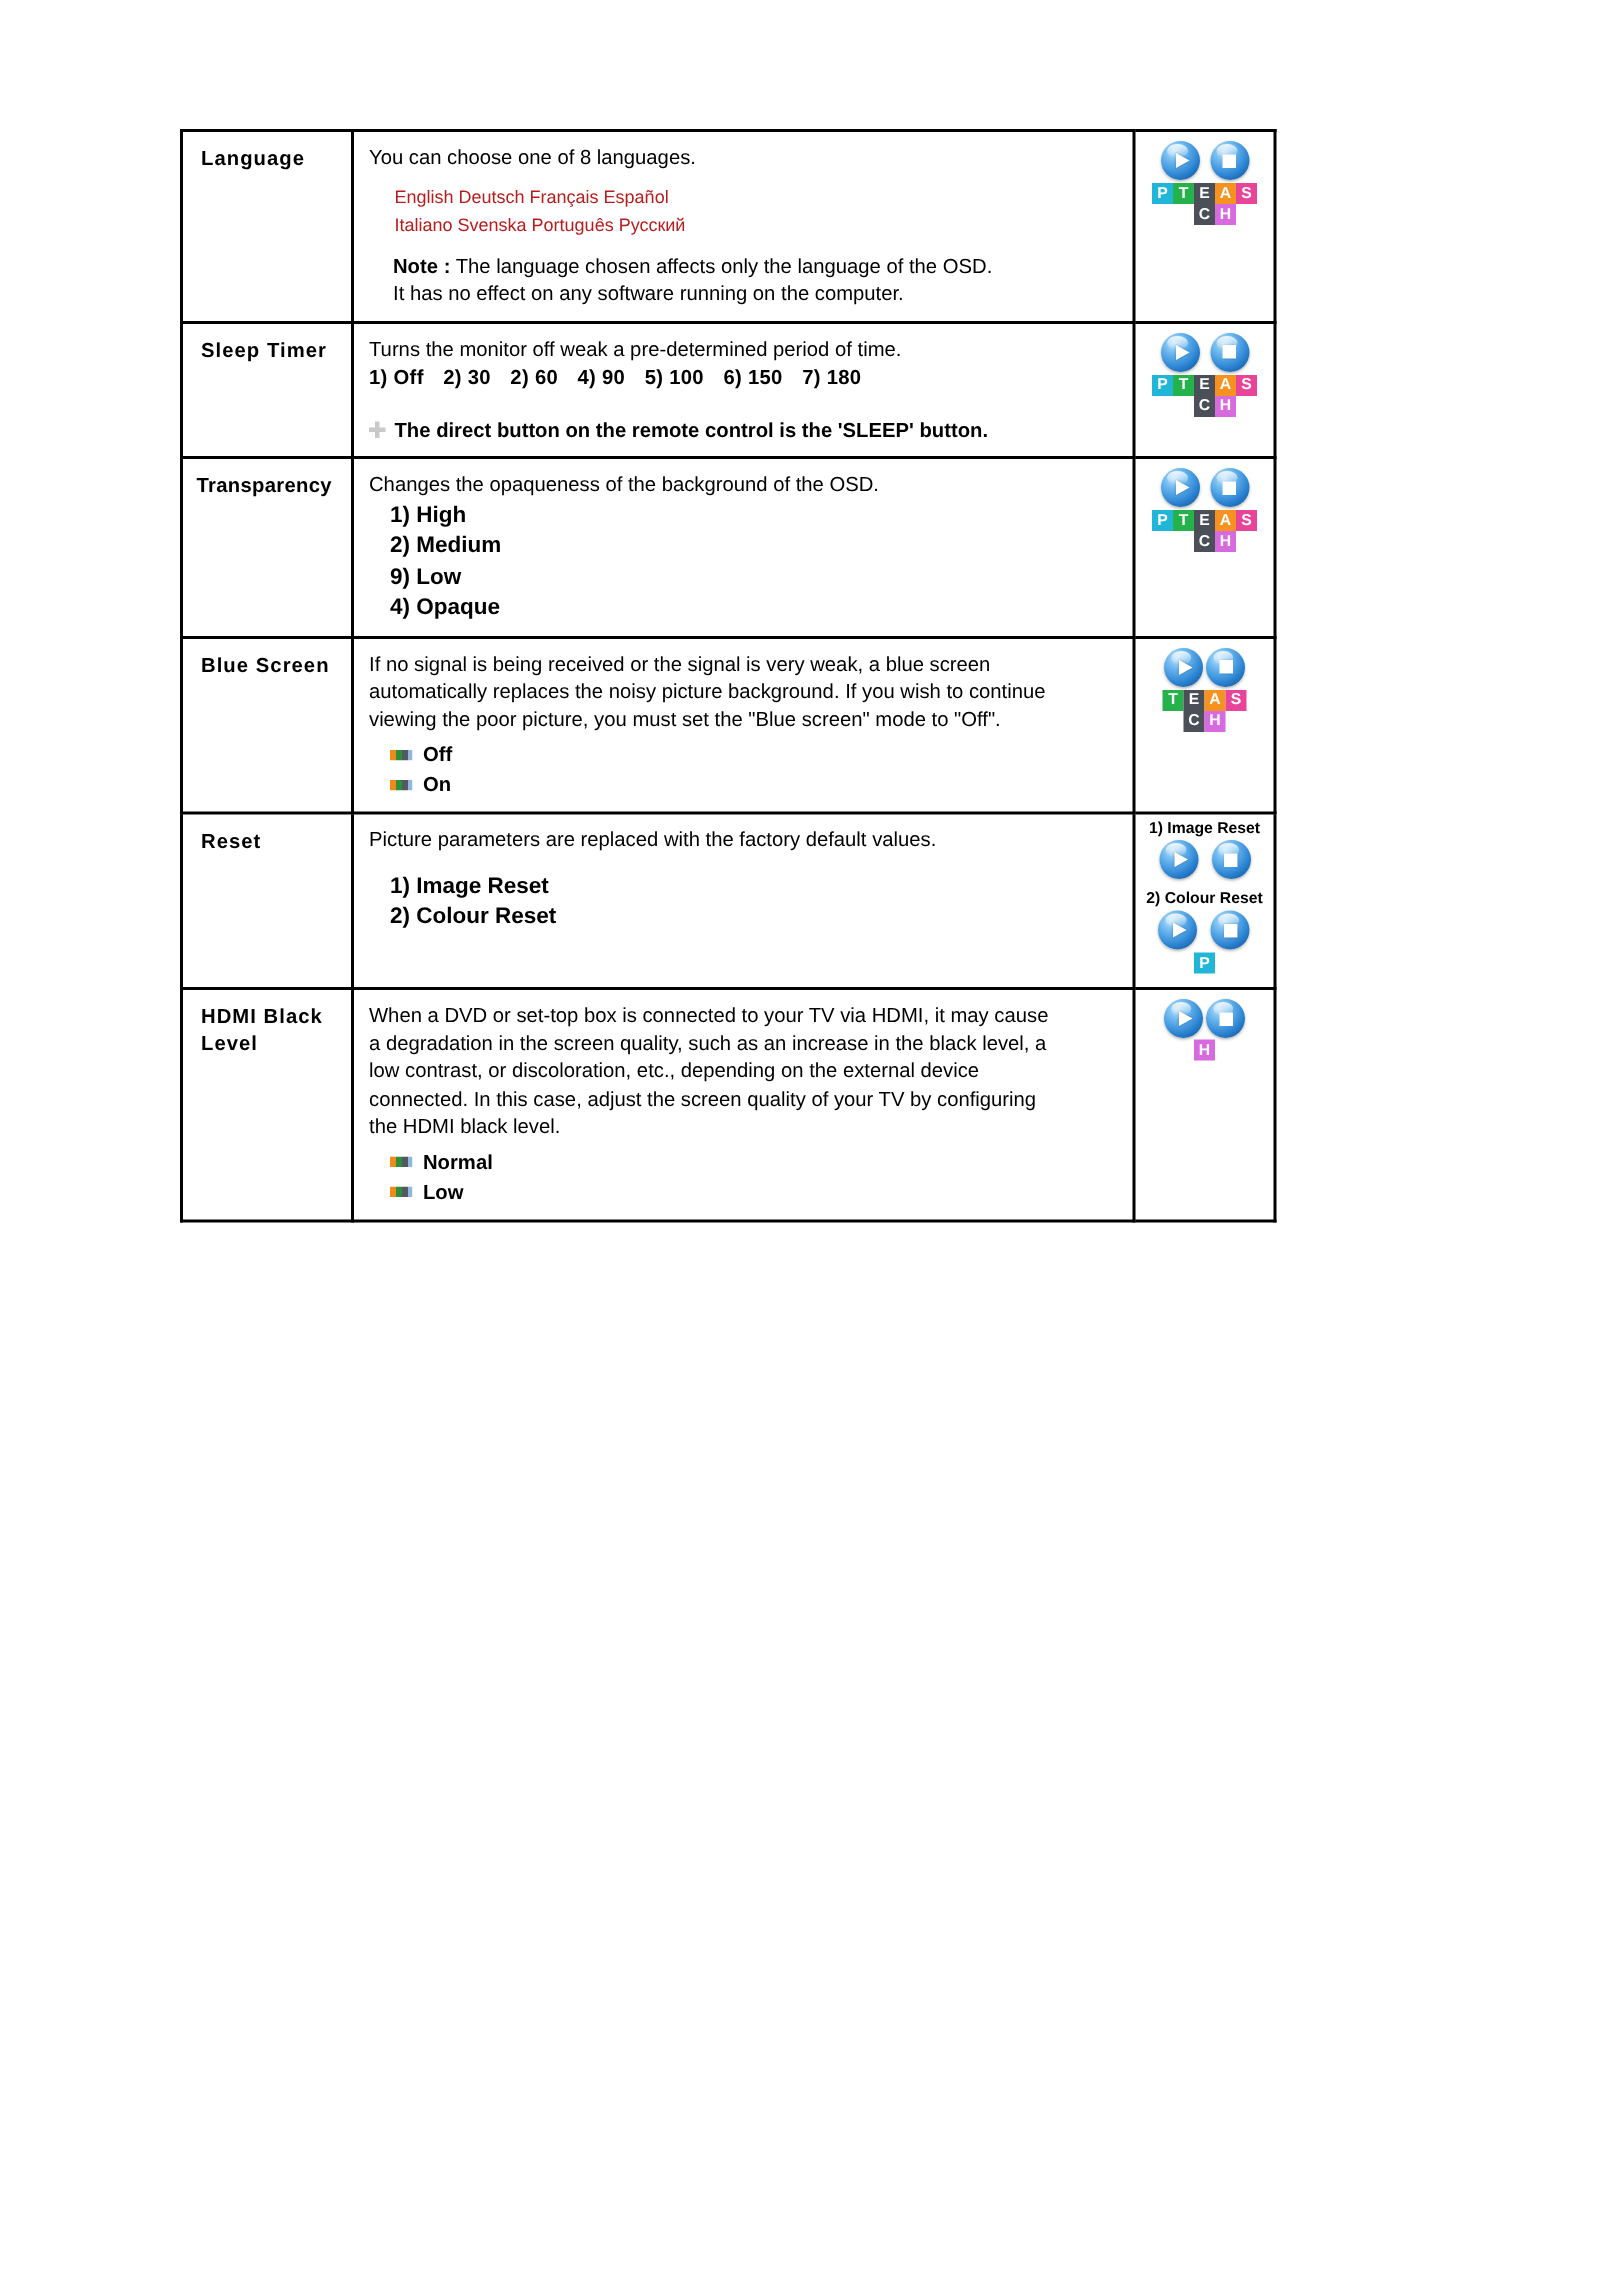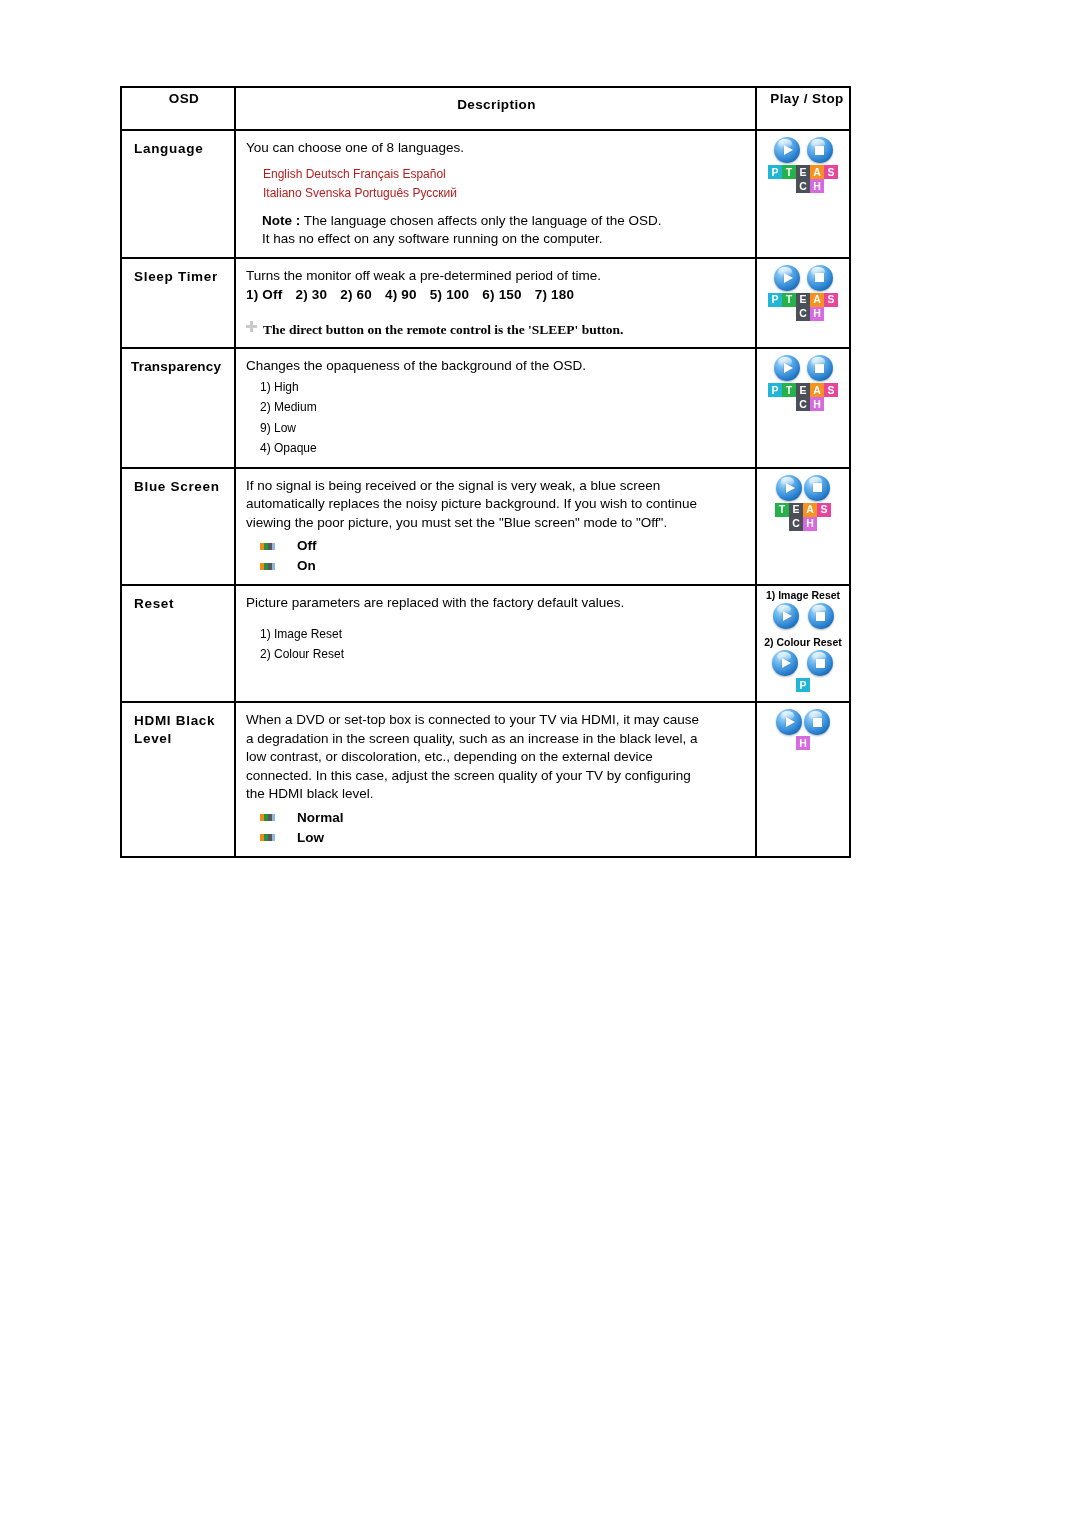--- a/index.html
+++ b/index.html
@@ -87,43 +87,42 @@
   .note-block {
     margin-top: 9px;
     font-size: 13.5px;
     line-height: 18.5px;
     margin-left: 16px;
   }
   .note-label { font-weight: bold; }
 
   .opts {
     margin: 1px 0 0 0;
-    font-weight: normal;
-    font-size: 12px;
+    font-weight: bold;
+    font-size: 15px;
     line-height: 20.5px;
   }
   .opts.indent  { margin-left: 14px; }
   .opts.indent2 { margin-left: 14px; margin-top: 11px; }
   .opts-inline {
     font-weight: bold;
     font-size: 13.5px;
     letter-spacing: 0.2px;
     margin-top: 1px;
   }
   .opts-inline span { margin-right: 13px; }
 
   
   .tip-line {
     margin-top: 16px;
     font-weight: bold;
     font-size: 13.5px;
     display: flex;
-    align-items: flex-start;
+    align-items: center;
     gap: 6px;
-    font-family: Liberation Serif, serif;
   }
   .plus-icon {
     position: relative;
     display: inline-block;
     width: 11px;
     height: 11px;
     flex: 0 0 11px;
   }
   .plus-icon::before,
   .plus-icon::after {
@@ -131,21 +130,21 @@
     position: absolute;
     background: #c9c9c9;
   }
   .plus-icon::before { left: 4px; top: 0; width: 3px; height: 11px; }
   .plus-icon::after  { top: 4px; left: 0; height: 3px; width: 11px; }
 
   
   .bullet-row {
     display: flex;
     align-items: center;
-    gap: 22px;
+    gap: 7px;
     font-weight: bold;
     font-size: 13.5px;
     line-height: 20px;
     margin-left: 14px;
   }
   .bullet-bar {
     display: inline-flex;
     width: 15px;
     height: 7px;
     flex: 0 0 15px;
@@ -273,25 +272,20 @@
 <div class="page">
 
   <table class="osd-table">
     <colgroup>
       <col class="c-osd">
       <col class="c-desc">
       <col class="c-play">
     </colgroup>
 
     <tbody>
-        <tr>
-      <th class="hdr-cell">OSD</th>
-      <th class="hdr-cell desc">Description</th>
-      <th class="hdr-cell play">Play / Stop</th>
-    </tr>
 
     <tr>
       <td class="osd-name">Language</td>
       <td class="desc">
         <p class="lead">You can choose one of 8 languages.</p>
         <div class="lang-list">
           <div>English Deutsch Français Español</div>
           <div>Italiano Svenska Português Русский</div>
         </div>
         <div class="note-block">

